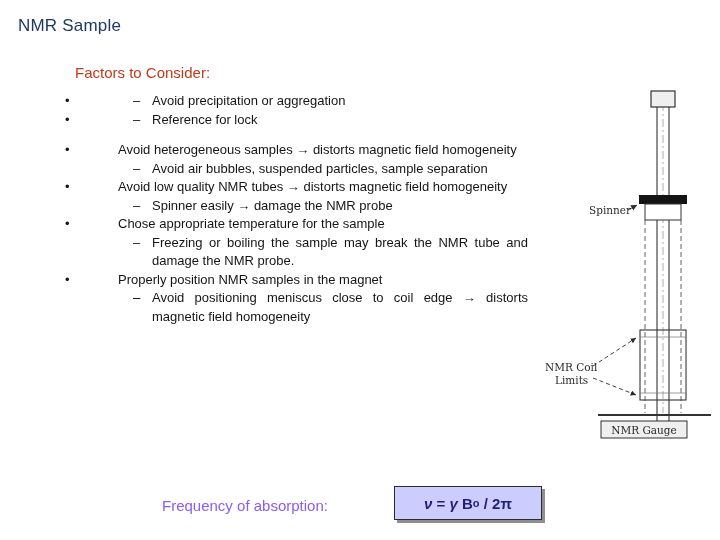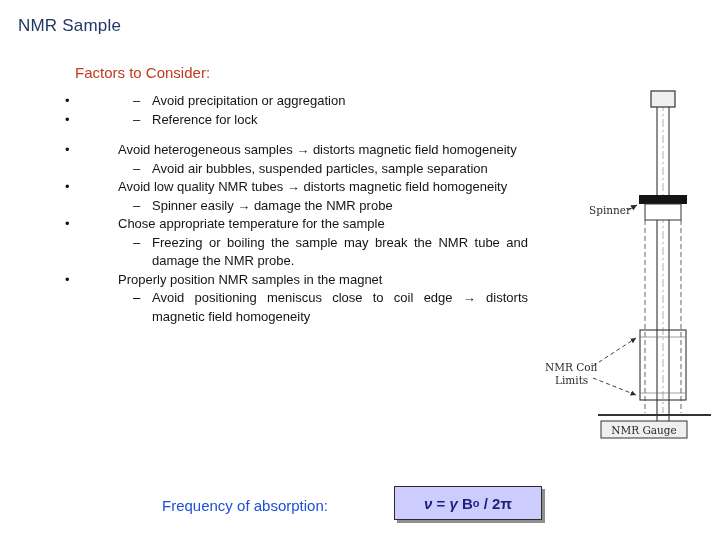--- a/index.html
+++ b/index.html
@@ -32,21 +32,21 @@
   .item { position: relative; text-align: justify; }
   .item .marker { position: absolute; top: 0; }
   .item.l1 { padding-left: 53px; }
   .item.l1 .marker { left: 0; }
   .item.l2 { padding-left: 87px; }
   .item.l2 .marker { left: 68px; }
   .item.gap { margin-top: 12px; }
 
   .footer-label {
     position: absolute; left: 162px; top: 497px;
-    font-size: 15px; color: #1d4ed8;
+    font-size: 15px; color: #8b5cf6;
   }
   .formula-box {
     position: absolute; left: 394px; top: 486px;
     width: 146px; height: 32px;
     background: var(--formula_bg, #ccccff);
     border: 1px solid #2b2b2b;
     box-shadow: 3px 3px 0 #8f8f8f;
     display: flex; align-items: center; justify-content: center;
     font-weight: bold; font-size: 15px;
     color: var(--formula_text, #1f1f78);

